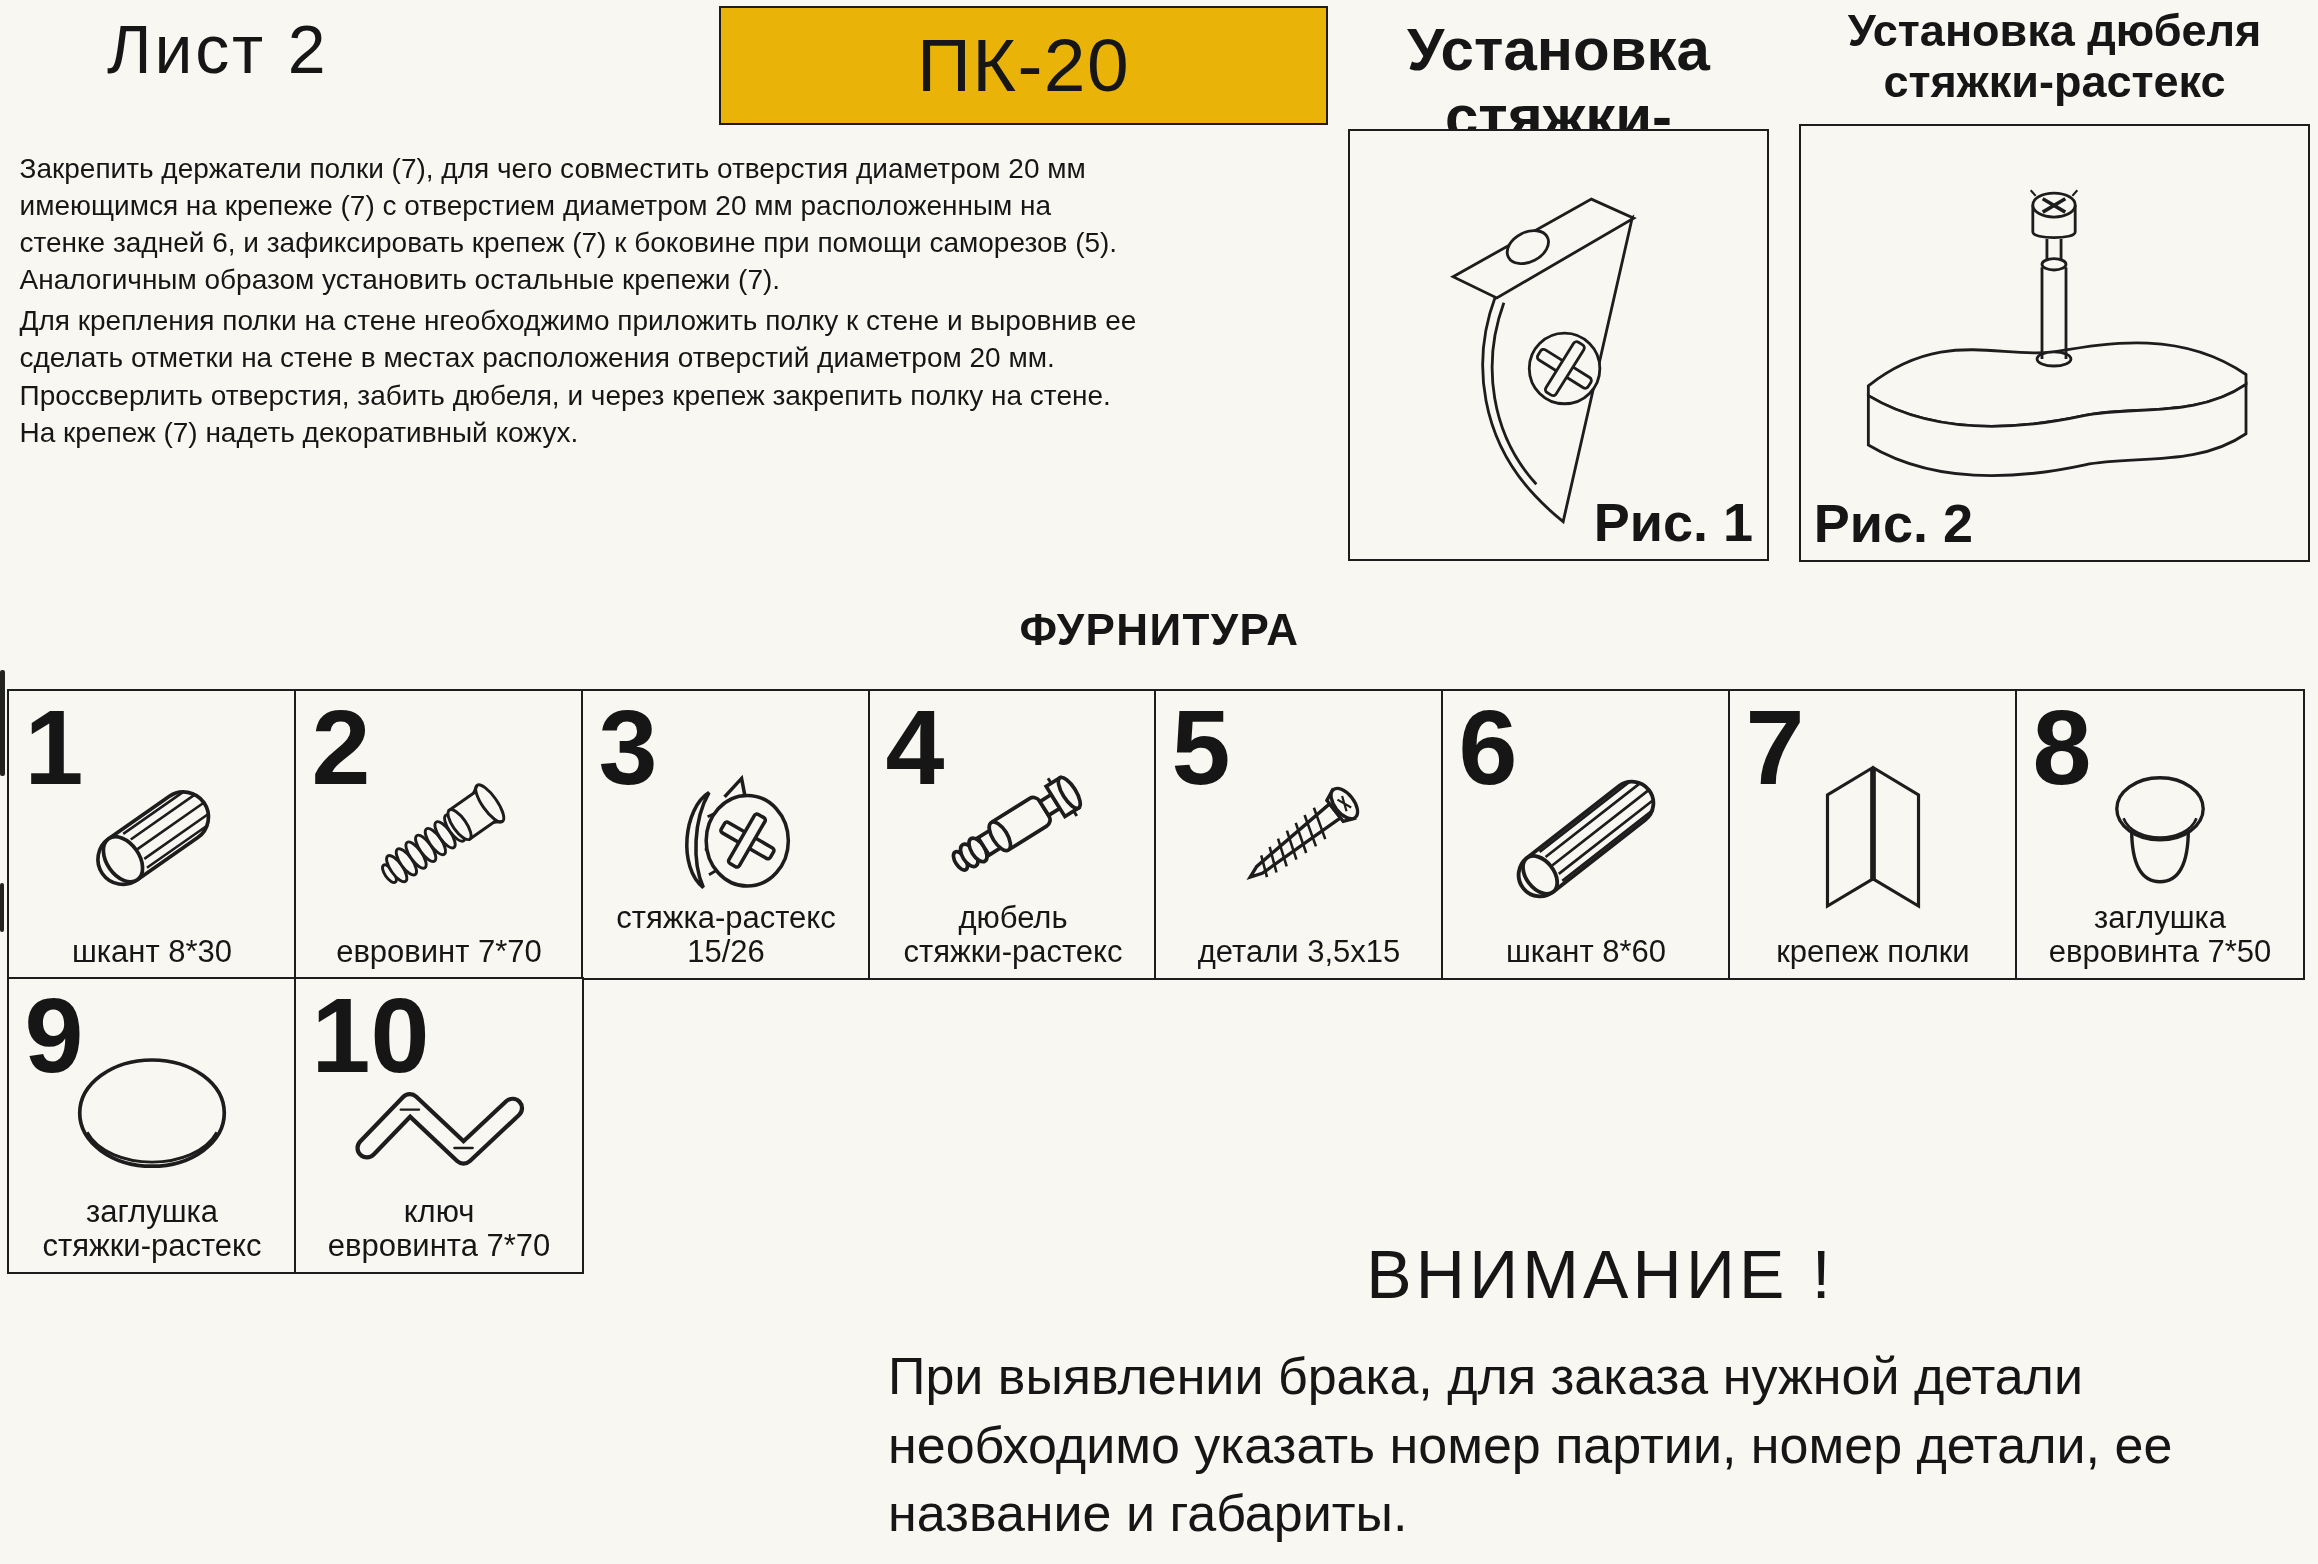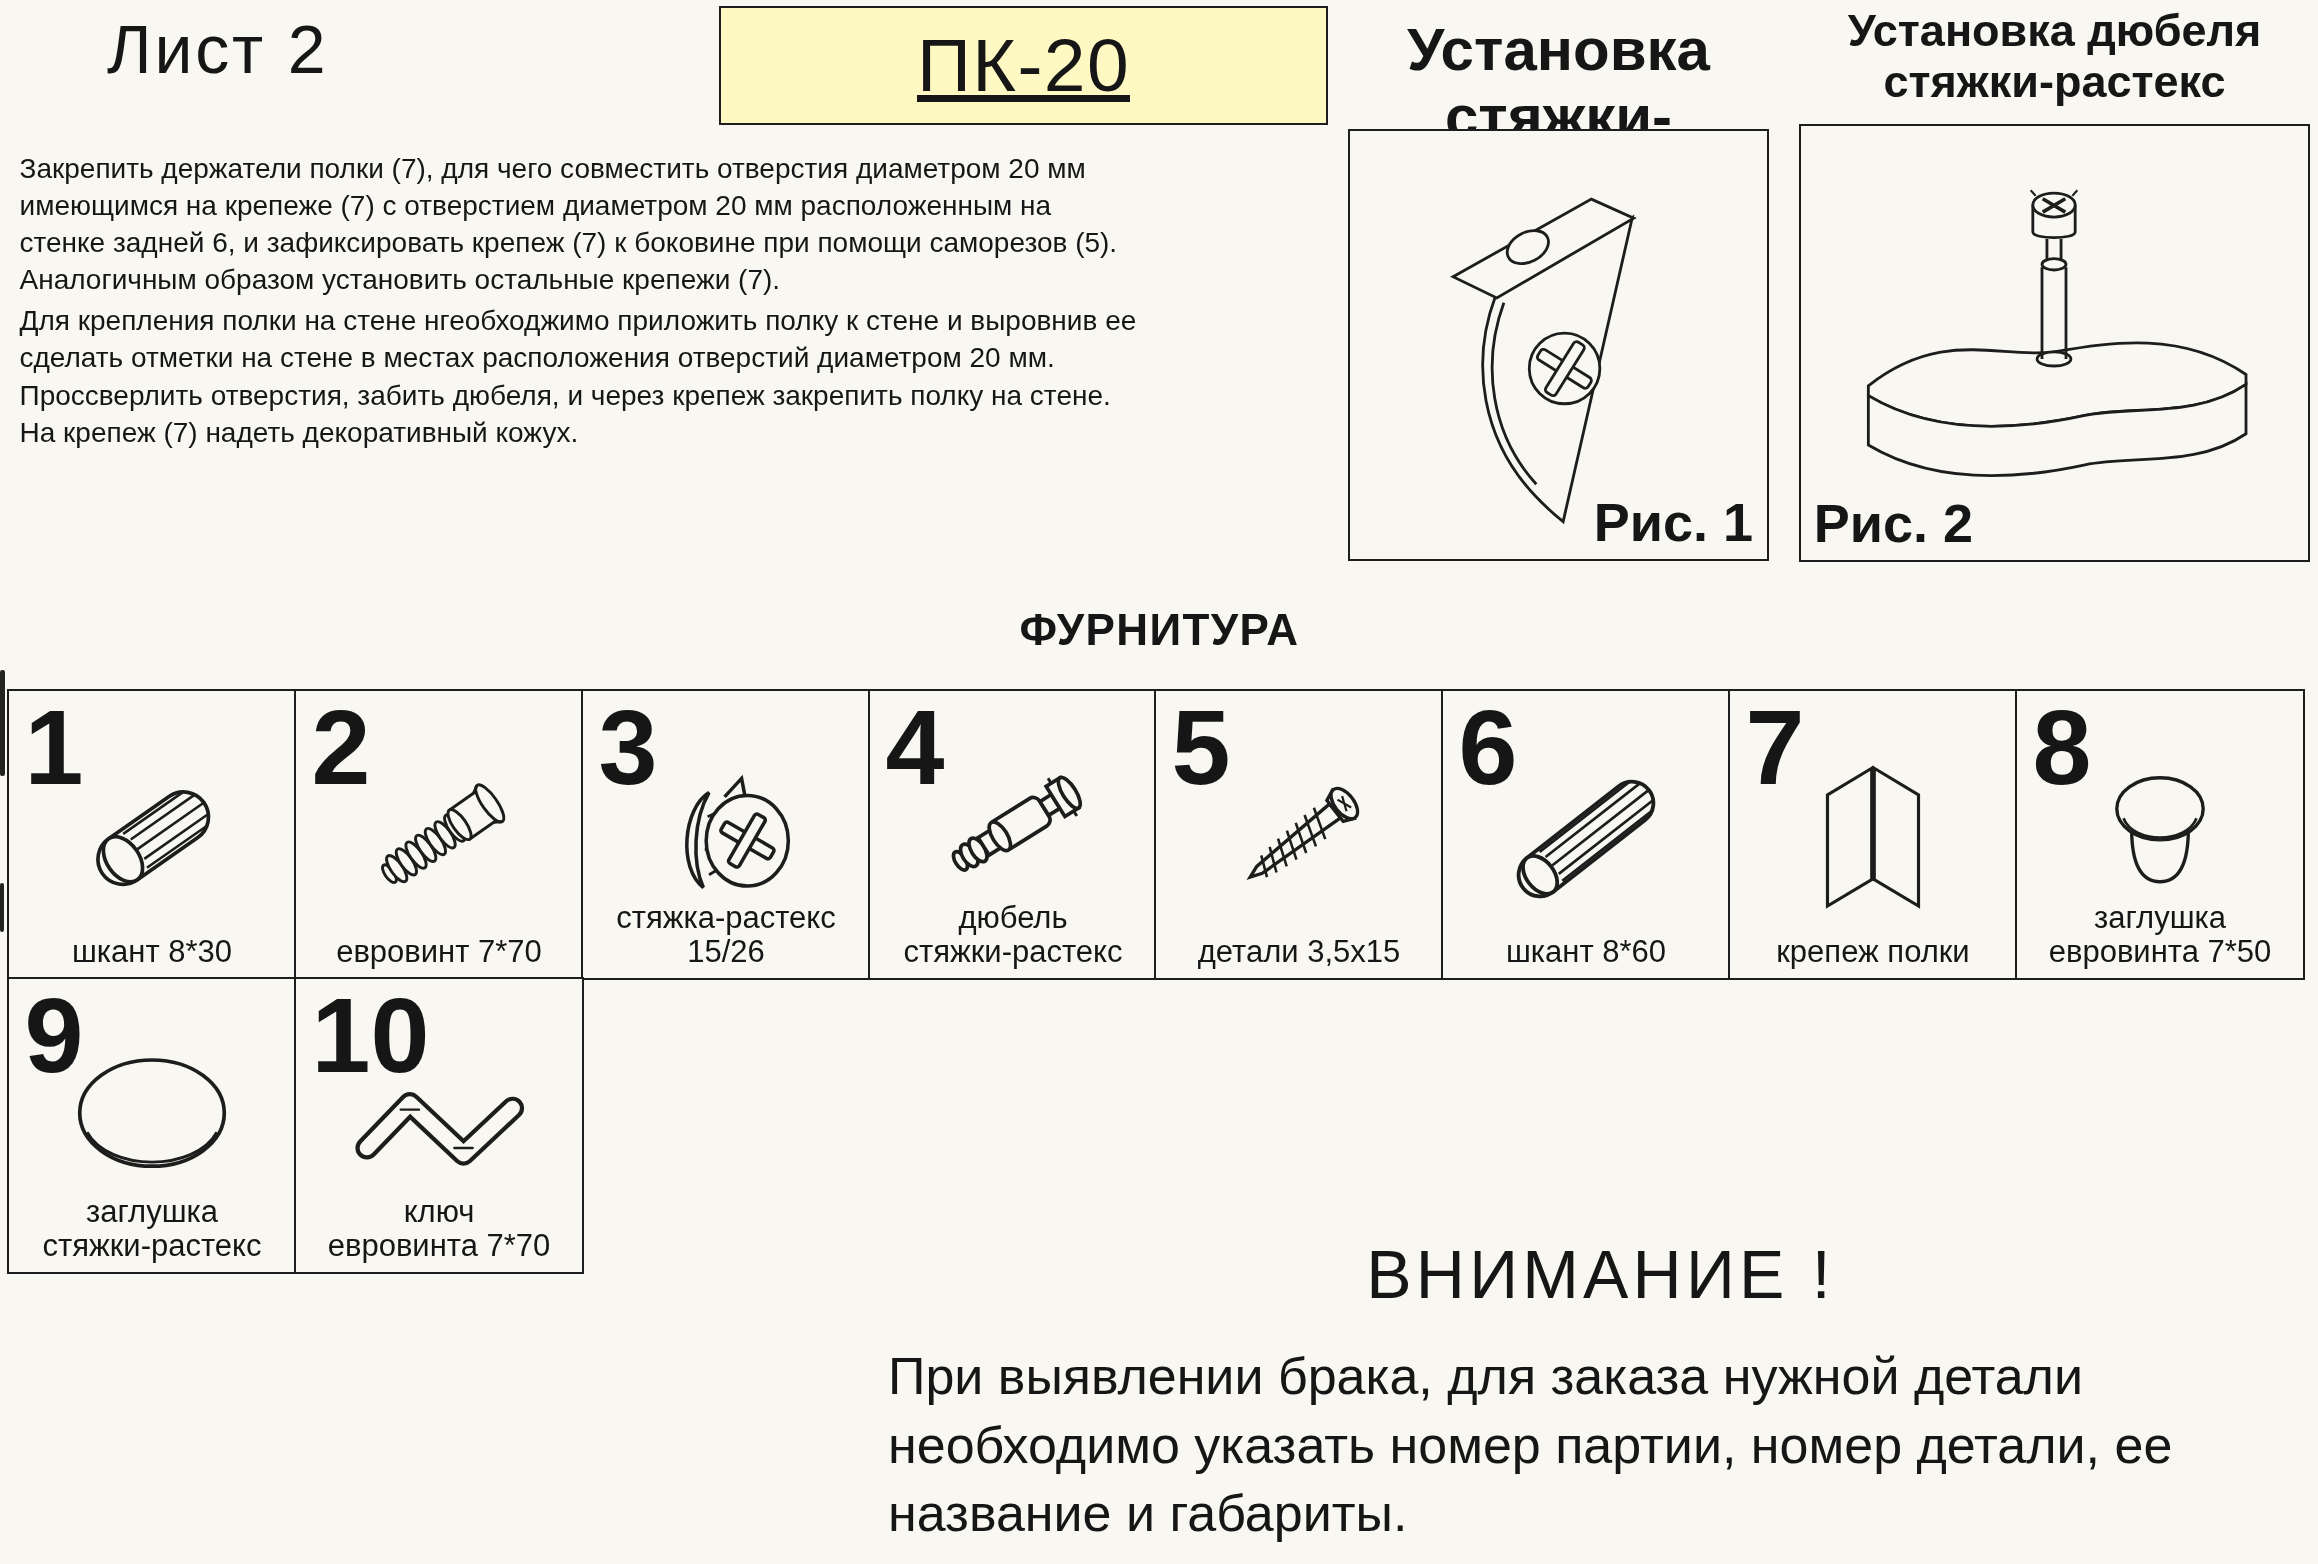--- a/index.html
+++ b/index.html
@@ -10,21 +10,21 @@
   }
   .abs{position:absolute;}
   .preline{white-space:pre-line;}
 
   .sheet-title{left:107px;top:10px;font-size:68px;font-weight:400;letter-spacing:2.8px;}
 
   .product-box{
     left:719px;top:5.7px;width:609px;height:119px;
     border:2.8px solid #1d1d1d;box-sizing:border-box;
     display:flex;align-items:center;justify-content:center;
-    font-size:75px;letter-spacing:1.4px;background:#fef9c3;text-decoration:underline;
+    font-size:75px;letter-spacing:1.4px;background:#eab308;
   }
 
   .instructions{
     left:15.5px;top:146px;width:1130px;
     font-size:28px;line-height:1.325;font-weight:400;
   }
   .instructions p{margin:4px;}
 
   .fig-heading{
     text-align:center;font-weight:bold;font-size:60px;line-height:1.13;

